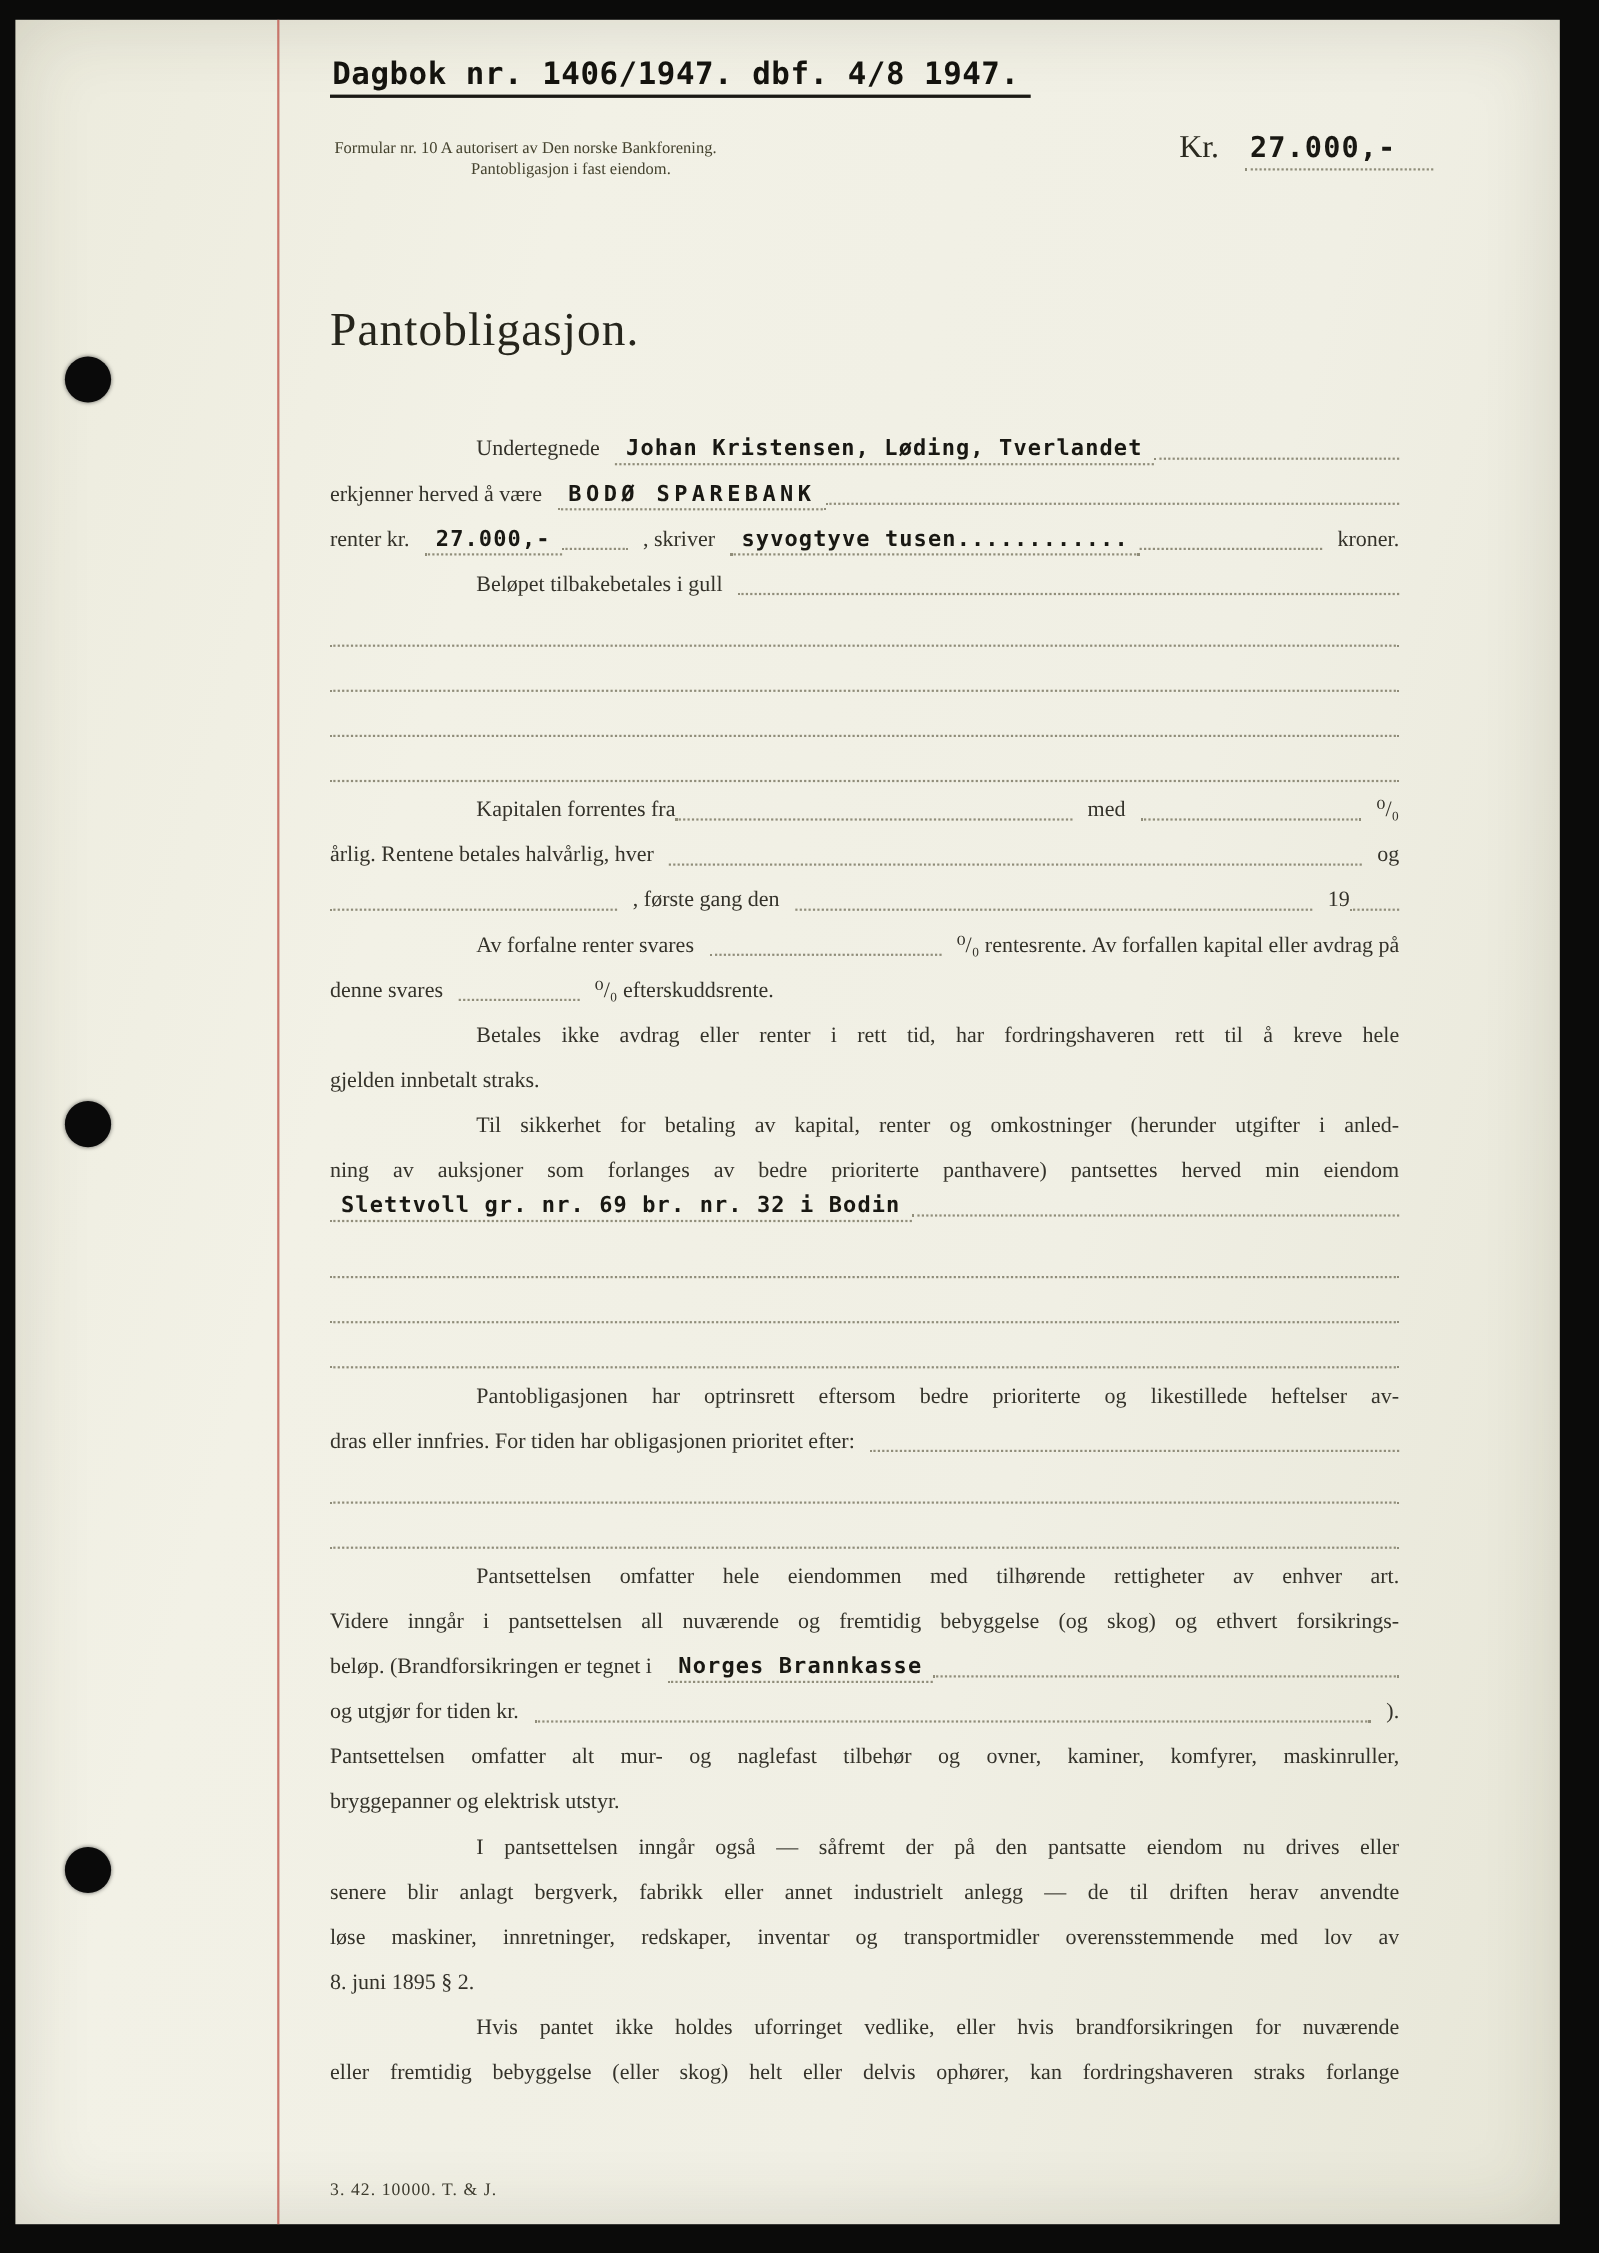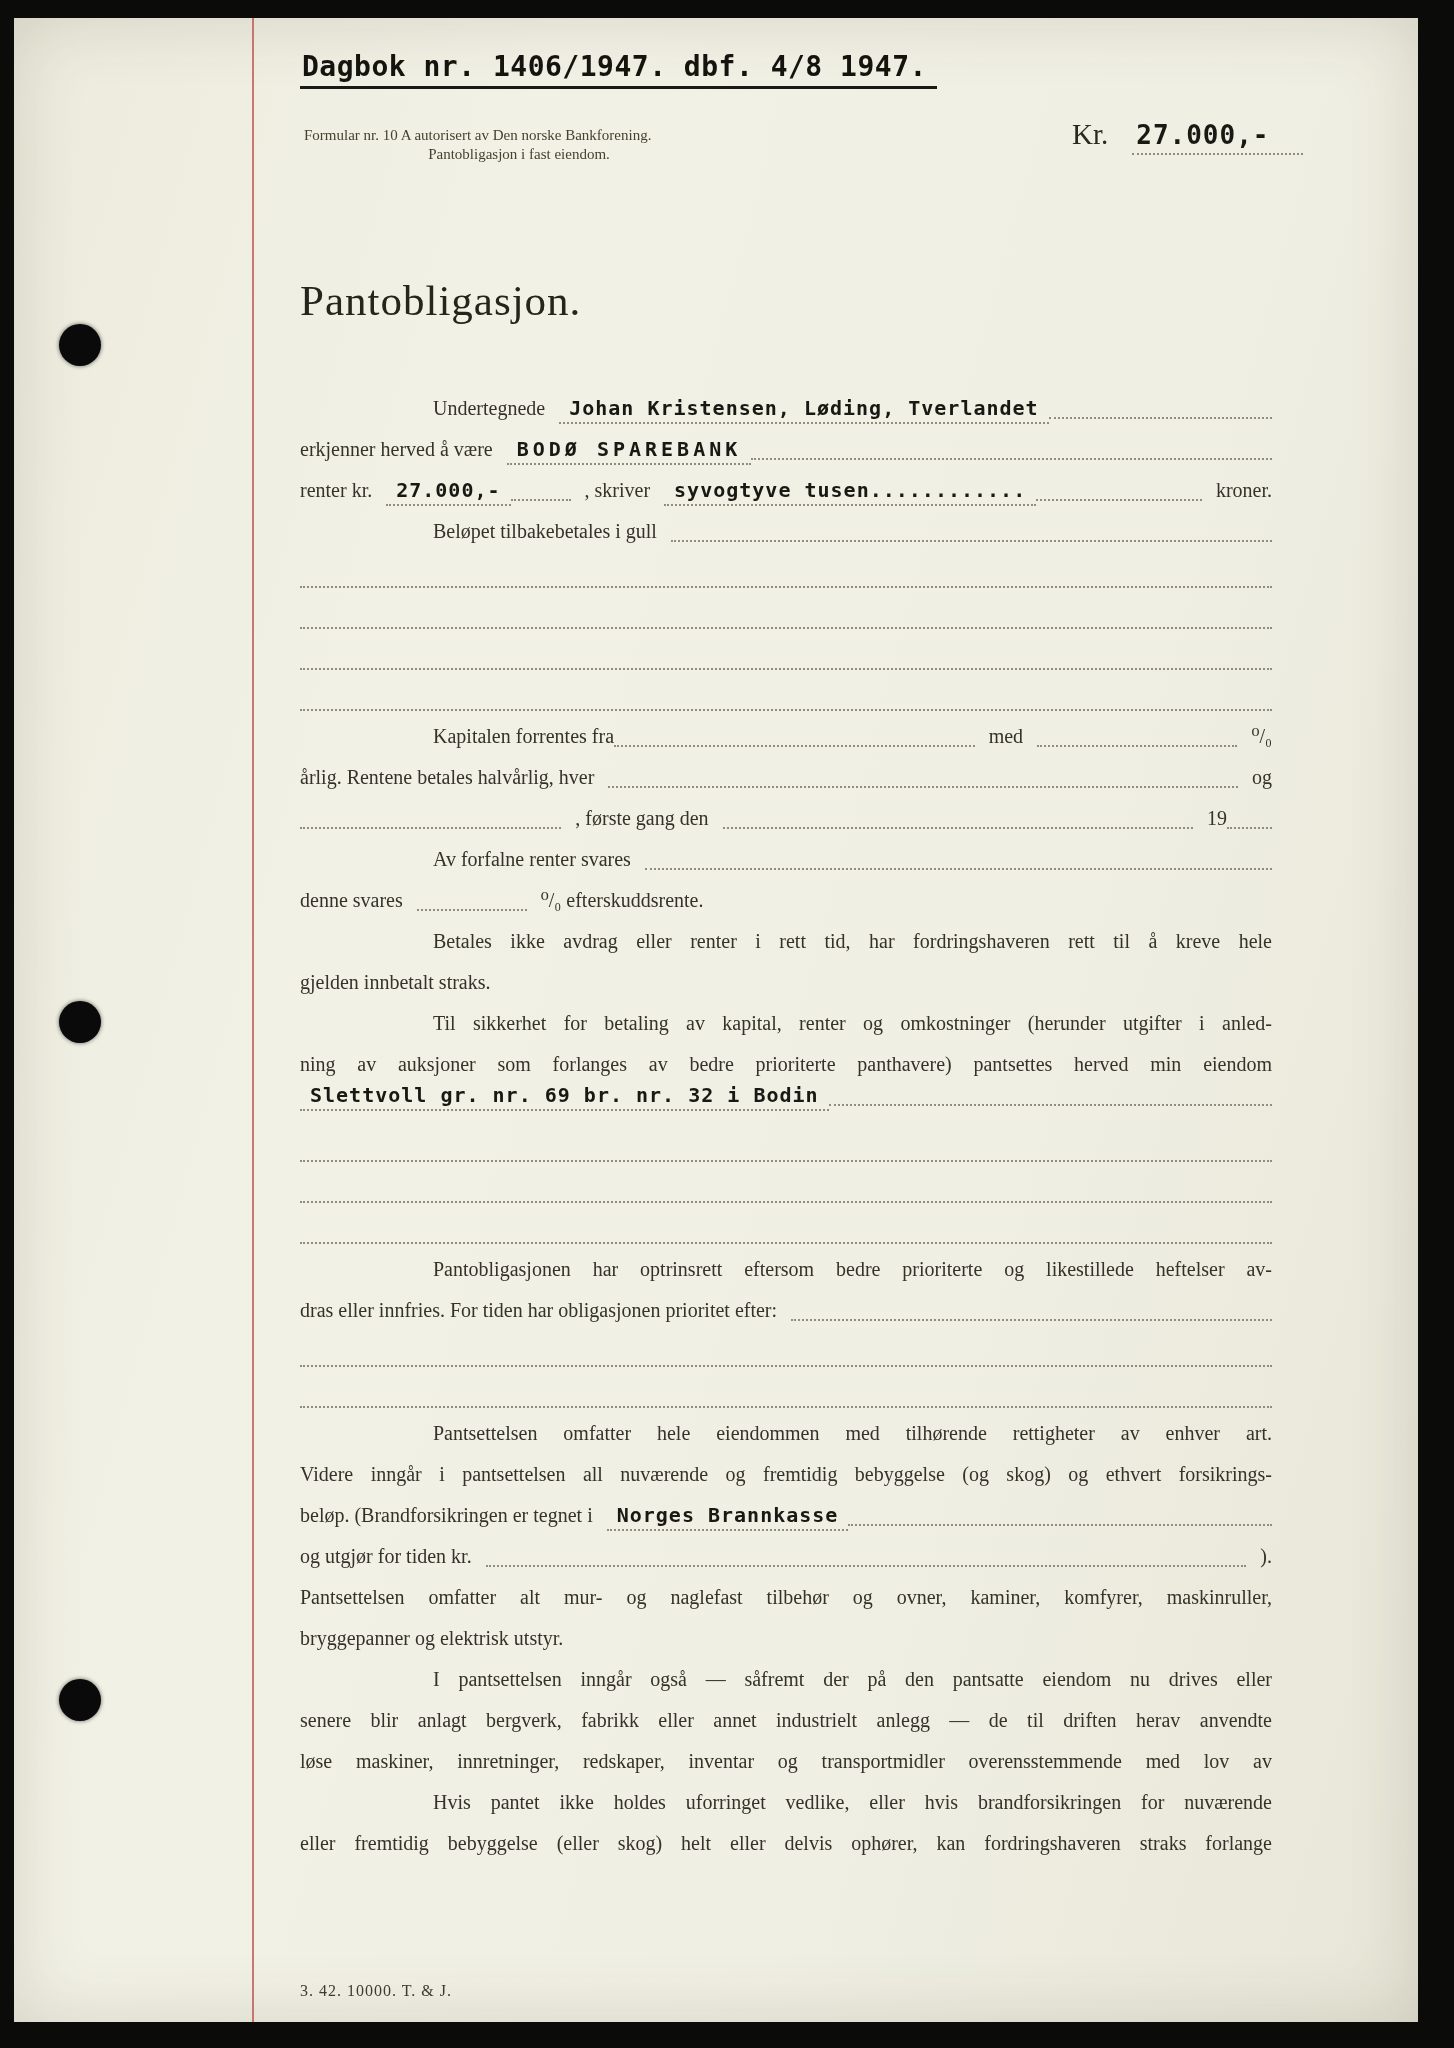--- a/index.html
+++ b/index.html
@@ -138,20 +138,21 @@
       <span class="t gap">, første gang den</span>
       <span class="fill f2 gap"></span>
       <span class="t gap">19</span>
       <span class="fill fx45"></span>
     </div>
 
     <div class="ln">
       <span class="ind"></span>
       <span class="t">Av forfalne renter svares</span>
       <span class="fill gap"></span>
+      <span class="t gap">⁰/₀ rentesrente. Av forfallen kapital eller avdrag på</span>
     </div>
 
     <div class="ln">
       <span class="t">denne svares</span>
       <span class="fill fx110 gap"></span>
       <span class="t gap">⁰/₀ efterskuddsrente.</span>
     </div>
 
     <div class="tx just indent">Betales ikke avdrag eller renter i rett tid, har fordringshaveren rett til å kreve hele</div>
     <div class="tx">gjelden innbetalt straks.</div>
@@ -192,20 +193,21 @@
       <span class="fill gap"></span>
       <span class="t gap">).</span>
     </div>
 
     <div class="tx just">Pantsettelsen omfatter alt mur- og naglefast tilbehør og ovner, kaminer, komfyrer, maskinruller,</div>
     <div class="tx">bryggepanner og elektrisk utstyr.</div>
 
     <div class="tx just indent">I pantsettelsen inngår også — såfremt der på den pantsatte eiendom nu drives eller</div>
     <div class="tx just">senere blir anlagt bergverk, fabrikk eller annet industrielt anlegg — de til driften herav anvendte</div>
     <div class="tx just">løse maskiner, innretninger, redskaper, inventar og transportmidler overensstemmende med lov av</div>
+    <div class="tx">8. juni 1895 § 2.</div>
 
     <div class="tx just indent">Hvis pantet ikke holdes uforringet vedlike, eller hvis brandforsikringen for nuværende</div>
     <div class="tx just">eller fremtidig bebyggelse (eller skog) helt eller delvis ophører, kan fordringshaveren straks forlange</div>
 
   </div>
 
   <div class="printcode">3. 42. 10000. T. &amp; J.</div>
 
 </div>
 

